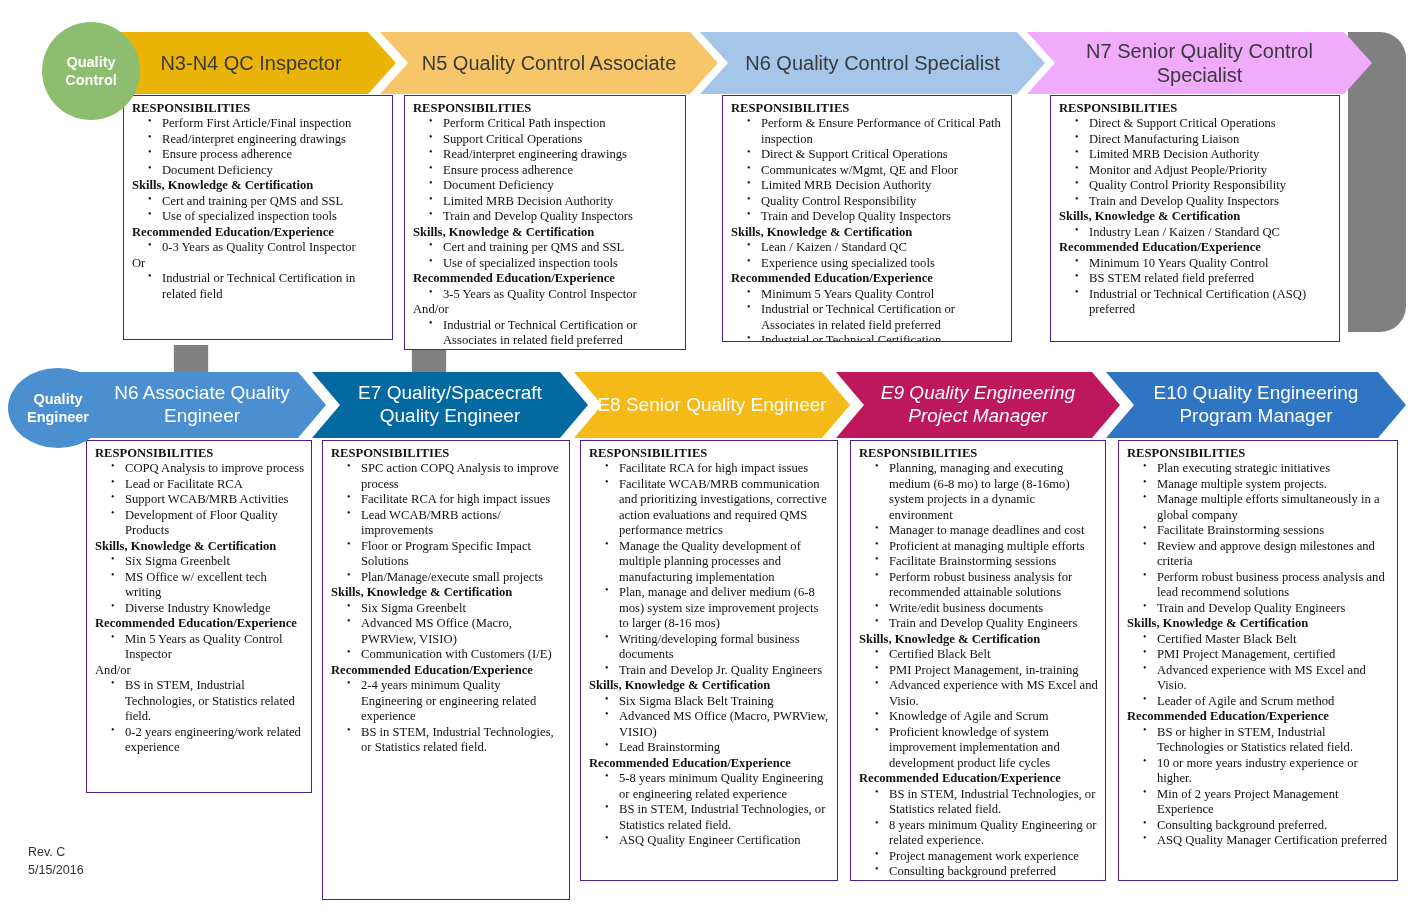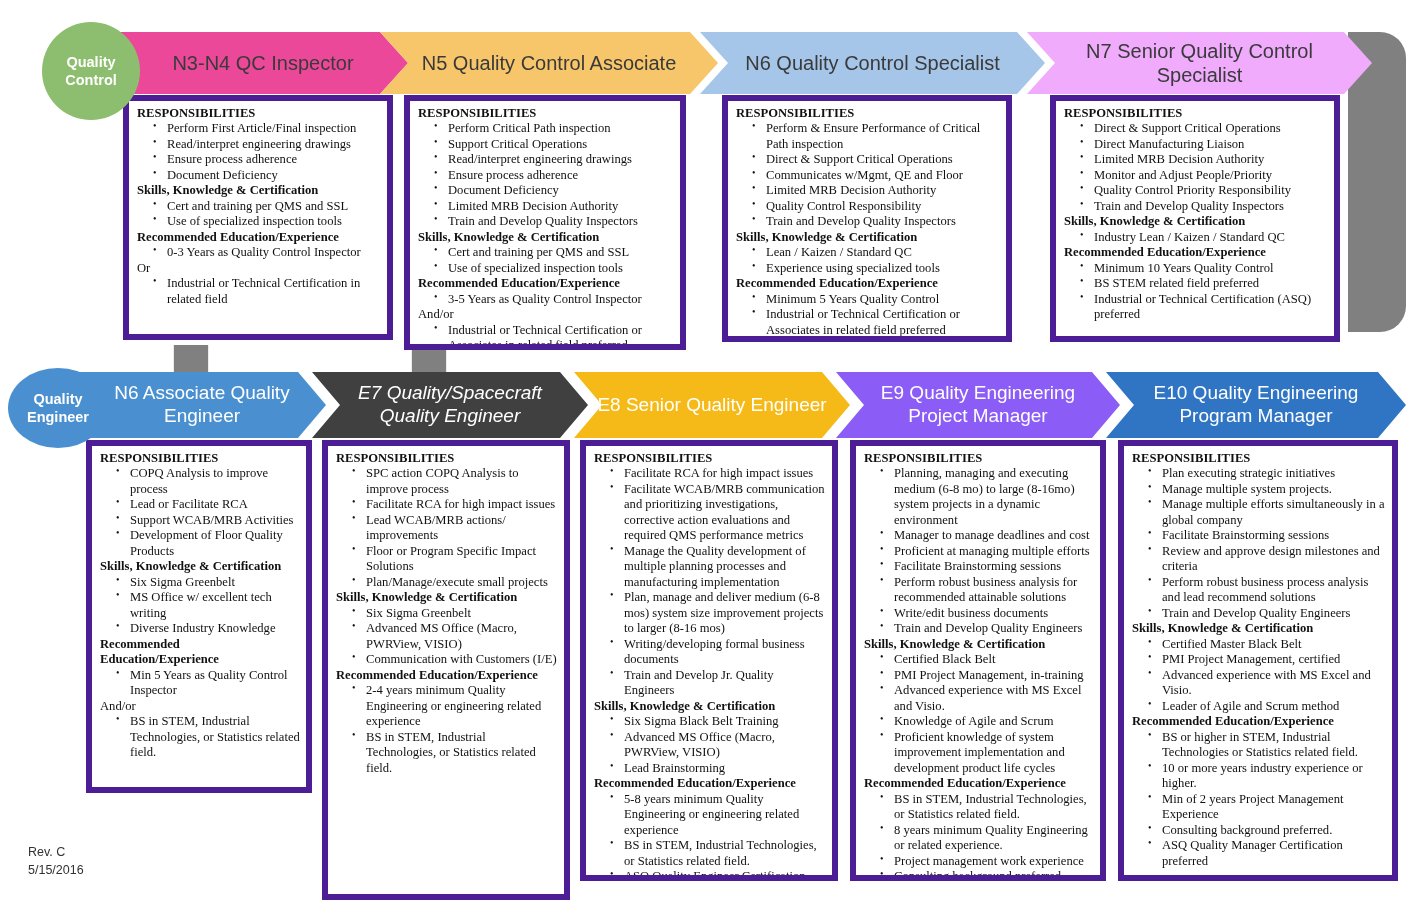--- a/index.html
+++ b/index.html
@@ -40,21 +40,21 @@
   .chev.r2{height:66px;font-size:19px;color:#ffffff;font-weight:normal;}
   .chev.cap{ 
     clip-path:polygon(0 0,calc(100% - 28px) 0,100% 50%,calc(100% - 28px) 100%,0 100%);
   }
   .chev.mid{ 
     clip-path:polygon(0 0,calc(100% - 28px) 0,100% 50%,calc(100% - 28px) 100%,0 100%,28px 50%);
   }
 
   
   .box{
-    position:absolute;background:#ffffff;border:6px solid #4c1d95;
+    position:absolute;background:#ffffff;border:1px solid #4c1d95;
     box-sizing:border-box;overflow:hidden;z-index:5;
     font-family:"Liberation Serif",serif;color:#111111;
   }
   .box .inner{padding:5px 6px 4px 8px;}
   .hdr{font-weight:bold;font-size:12.6px;line-height:1.23;}
   .plain{font-size:12.6px;line-height:1.23;}
   ul{margin:0;padding:0;list-style:none;}
   li{
     position:relative;font-size:12.6px;line-height:1.23;
     padding-left:30px;margin:0;
@@ -80,21 +80,21 @@
 
 <div class="stage">
 
   <div class="grey-wrap" id="grey-bar"></div>
 
   <div class="badge" id="badge-qc">
     <span>Quality</span>
     <span>Control</span>
   </div>
 
-  <div class="chev r1 cap" style="left:118px;top:32px;width:290px;background:#ec4899;">
+  <div class="chev r1 cap" style="left:106px;top:32px;width:290px;background:#eab308;">
     <span>N3-N4 QC Inspector</span>
   </div>
   <div class="chev r1 mid" style="left:380px;top:32px;width:338px;background:#f7c66a;">
     <span>N5 Quality Control Associate</span>
   </div>
   <div class="chev r1 mid" style="left:700px;top:32px;width:345px;background:#a5c6e8;">
     <span>N6 Quality Control Specialist</span>
   </div>
   <div class="chev r1 mid" style="left:1027px;top:32px;width:345px;background:#f0abfc;">
     <span>N7 Senior Quality Control Specialist</span>
@@ -206,27 +206,27 @@
   <div class="down-arrow" style="left:390px;top:345px;width:78px;height:48px;"></div>
 
   <div class="badge" id="badge-qe">
     <span>Quality</span>
     <span>Engineer</span>
   </div>
 
   <div class="chev r2 cap" style="left:78px;top:372px;width:248px;background:#4a90d0;">
     <span>N6 Associate Quality Engineer</span>
   </div>
-  <div class="chev r2 mid" style="left:312px;top:372px;width:276px;background:#404040;font-style:italic;">
+  <div class="chev r2 mid" style="left:312px;top:372px;width:276px;background:#0369a1;">
     <span>E7 Quality/Spacecraft Quality Engineer</span>
   </div>
   <div class="chev r2 mid" style="left:574px;top:372px;width:276px;background:#f5ba17;">
     <span>E8 Senior Quality Engineer</span>
   </div>
-  <div class="chev r2 mid" style="left:836px;top:372px;width:284px;background:#8b5cf6;">
+  <div class="chev r2 mid" style="left:836px;top:372px;width:284px;background:#be185d;font-style:italic;">
     <span>E9 Quality Engineering Project Manager</span>
   </div>
   <div class="chev r2 mid" style="left:1106px;top:372px;width:300px;background:#2f75c4;">
     <span>E10 Quality Engineering Program Manager</span>
   </div>
 
   <div class="box" style="left:86px;top:440px;width:226px;height:353px;">
     <div class="inner">
       <div class="hdr">RESPONSIBILITIES</div>
       <ul>
@@ -241,20 +241,21 @@
           <li>MS Office w/ excellent tech writing</li>
           <li>Diverse Industry Knowledge</li>
         </ul>
       <div class="hdr">Recommended Education/Experience</div>
       <ul>
           <li>Min 5 Years as Quality Control Inspector</li>
         </ul>
       <div class="plain">And/or</div>
       <ul>
           <li>BS in STEM, Industrial Technologies, or Statistics related field.</li>
+          <li>0-2 years engineering/work related experience</li>
         </ul>
     </div>
   </div>
 
   <div class="box" style="left:322px;top:440px;width:248px;height:460px;">
     <div class="inner">
       <div class="hdr">RESPONSIBILITIES</div>
       <ul>
           <li>SPC action COPQ Analysis to improve process</li>
           <li>Facilitate RCA for high impact issues</li>

